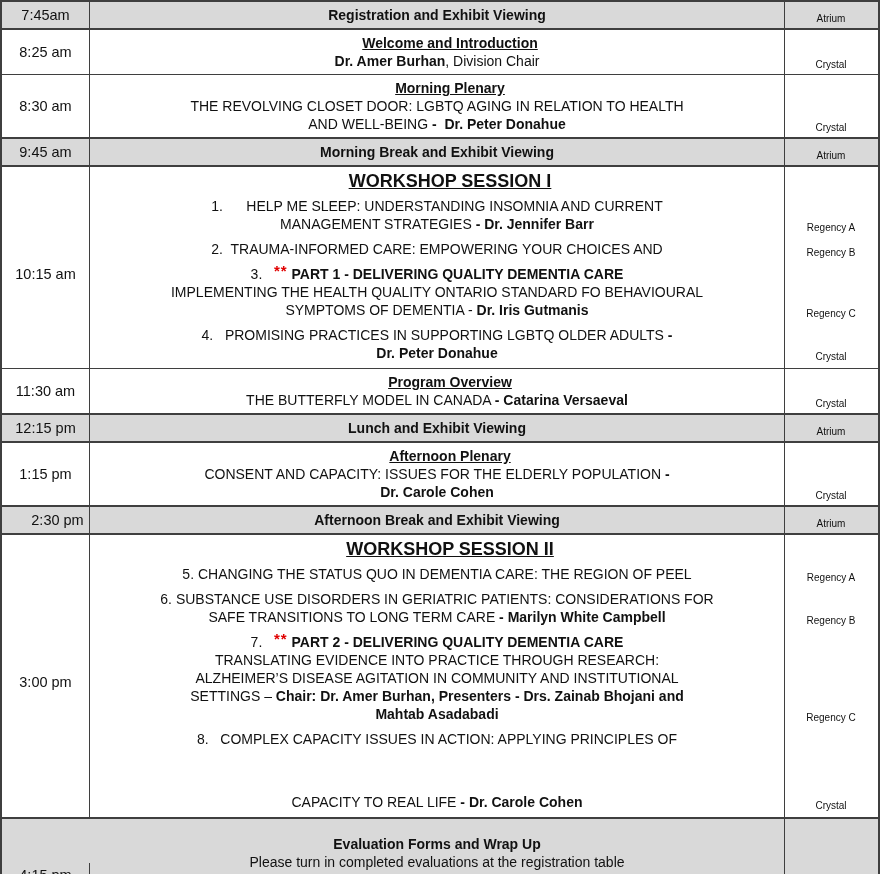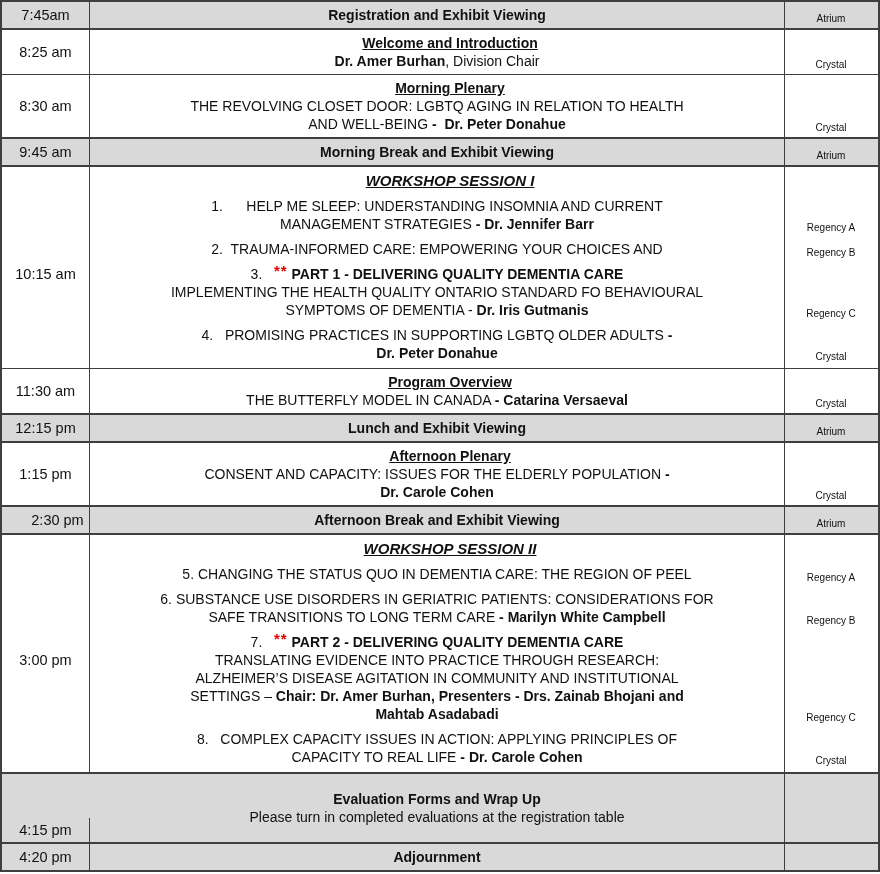--- a/index.html
+++ b/index.html
@@ -56,21 +56,21 @@
     grid-column:3;
     display:flex;align-items:flex-end;justify-content:center;
     font-size:10px;
   }
   .line{
     text-align:center;
     white-space:pre-wrap;
     line-height:18px;
     font-size:14px;
   }
-  .header-line .line{font-size:15px;font-style:italic;}
+  .header-line .line{font-size:18px;}
   .seg.b{font-weight:bold;}
   .seg.u{text-decoration:underline;margin-left:26px;}
   .seg.r{
     color:var(--red);
     font-weight:bold;
     font-size:15px;
     letter-spacing:1px;
     position:relative;top:-3px;
     display:inline-block;
   }
@@ -242,21 +242,21 @@
       <div class="content item" style="grid-row: 4;">
         <div class="line"><span class="seg">7.   </span><span class="seg r">**</span><span class="seg b"> PART 2 - DELIVERING QUALITY DEMENTIA CARE</span></div>
         <div class="line"><span class="seg">TRANSLATING EVIDENCE INTO PRACTICE THROUGH RESEARCH:</span></div>
         <div class="line"><span class="seg">ALZHEIMER’S DISEASE AGITATION IN COMMUNITY AND INSTITUTIONAL</span></div>
         <div class="line"><span class="seg">SETTINGS – </span><span class="seg b">Chair: Dr. Amer Burhan, Presenters - Drs. Zainab Bhojani and</span></div>
         <div class="line"><span class="seg b">Mahtab Asadabadi</span></div>
       </div>
       <div class="cell loc" style="grid-row: 4;">
         <span>Regency C</span>
       </div>
-      <div class="content item" style="grid-row: 5;">
+      <div class="content item" style="grid-row: 5; gap: 45px;">
         <div class="line"><span class="seg">8.   COMPLEX CAPACITY ISSUES IN ACTION: APPLYING PRINCIPLES OF</span></div>
         <div class="line"><span class="seg">CAPACITY TO REAL LIFE </span><span class="seg b">- Dr. Carole Cohen</span></div>
       </div>
       <div class="cell loc" style="grid-row: 5;">
         <span>Crystal</span>
       </div>
     </div>
     <div class="row shaded tt">
       <div class="cell time" style="grid-row: 1 / span 1; margin-top: 40px;">
         <span>4:15 pm</span>

